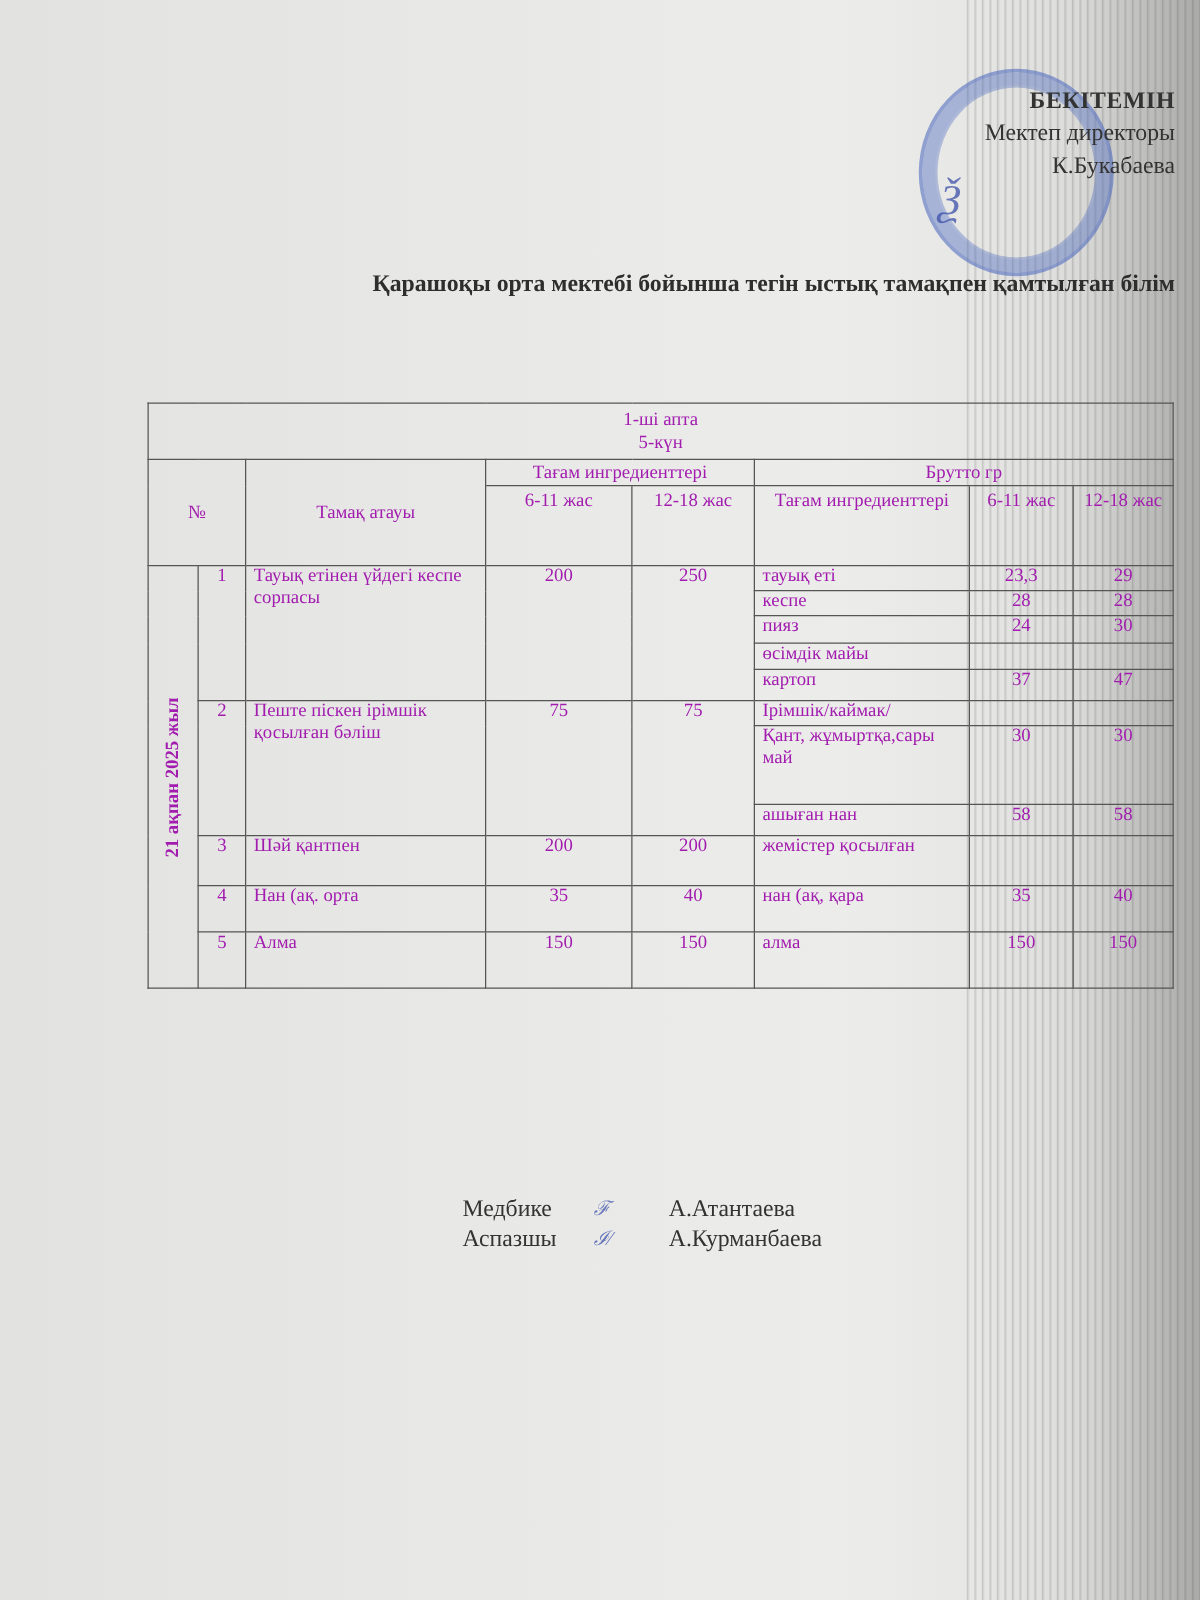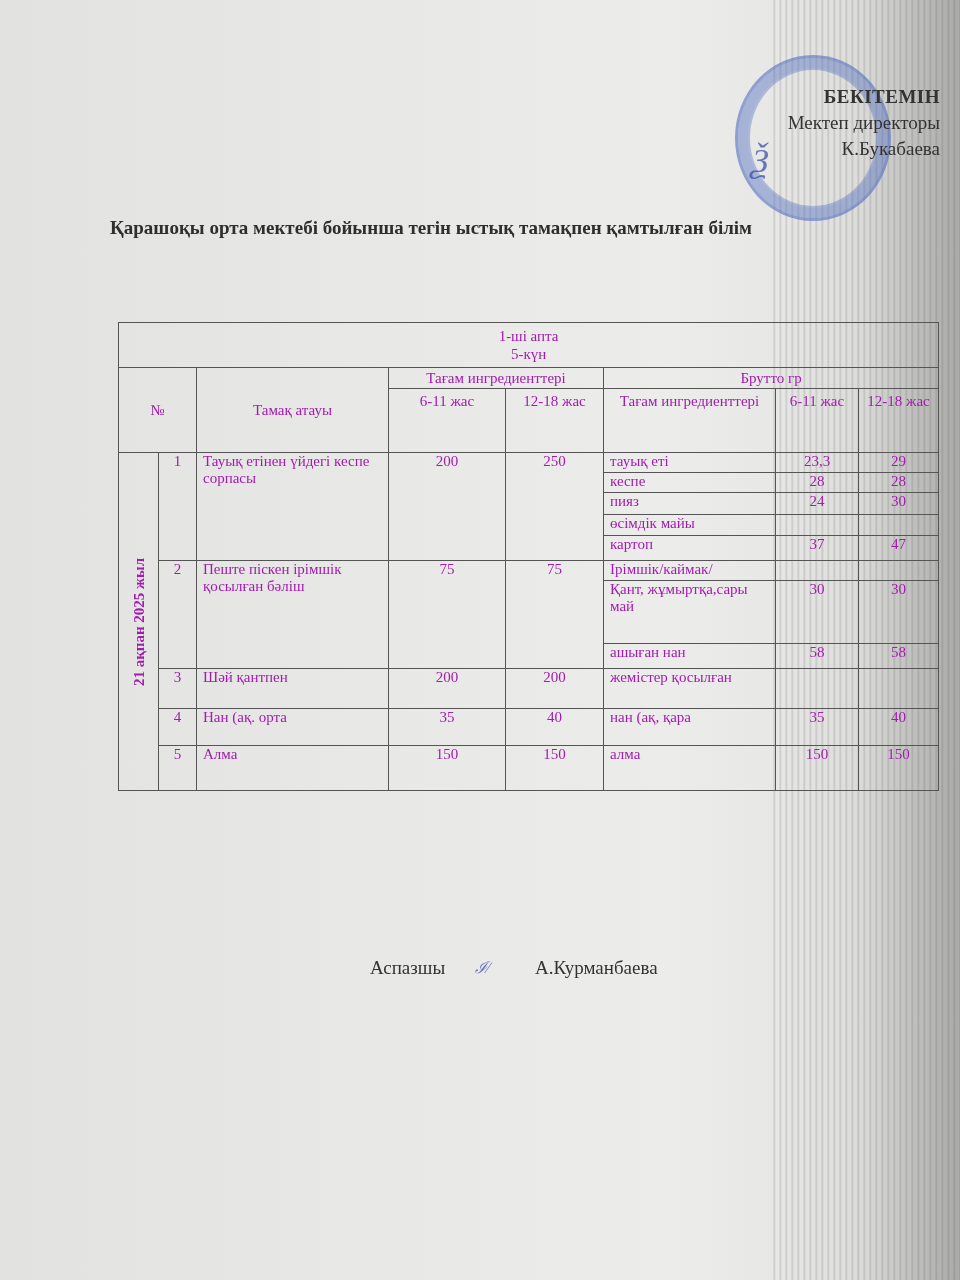--- a/index.html
+++ b/index.html
@@ -10,32 +10,32 @@
     background: linear-gradient(90deg, #e2e2e0 0%, #e8e8e6 40%, #ececea 70%, #e4e4e2 88%, #cfcfcd 100%);
   }
   .scanstreak {
     position: absolute; top: 0; right: 0; width: 190px; height: 1280px;
     background:
       repeating-linear-gradient(90deg, rgba(80,80,80,0.0) 0px, rgba(80,80,80,0.0) 3px, rgba(60,60,60,0.18) 4px, rgba(80,80,80,0.0) 6px),
       linear-gradient(90deg, rgba(0,0,0,0) 0%, rgba(0,0,0,0.03) 50%, rgba(0,0,0,0.18) 100%);
     pointer-events: none;
   }
   .approve {
-    position: absolute; right: 20px; top: 84px; text-align: right;
+    position: absolute; right: 20px; top: 68px; text-align: right;
     font-size: 19px; line-height: 26px; color: #333;
   }
   .approve .t1 { font-weight: bold; letter-spacing: 0.5px; }
   .stamp {
     position: absolute; left: 735px; top: 55px; width: 150px; height: 160px;
     border: 3px solid rgba(70,100,190,0.55); border-radius: 50%;
     box-shadow: inset 0 0 0 10px rgba(70,100,190,0.08), inset 0 0 0 12px rgba(70,100,190,0.35);
   }
   .sig { position: absolute; color: rgba(60,80,170,0.75); font-style: italic; font-family: "DejaVu Serif", serif; }
   .title {
-    position: absolute; left: 110px; width: 830px; top: 216px; text-align: left;
+    position: absolute; left: 110px; width: 830px; top: 216px; text-align: right;
     font-size: 19px; line-height: 24px; color: #2e2e2e;
   }
   .title .l1, .title .l2 { font-weight: bold; }
   table.menu {
     position: absolute; left: 118px; top: 322px; width: 820px;
     border-collapse: collapse; table-layout: fixed;
     font-size: 15px; color: #a21caf;
   }
   table.menu td, table.menu th {
     border: 1px solid #555; padding: 0 6px; vertical-align: top; font-weight: normal;
@@ -187,17 +187,22 @@
     <td class="c">150</td>
     <td>алма</td>
     <td class="c">150</td>
     <td class="c">150</td>
   </tr>
 </tbody>
   </table>
 
 <div class="footer">
   <div class="row">
+    <span class="role">Медбике</span>
+    <span class="sign">ℱ</span>
+    <span>А.Атантаева</span>
+  </div>
+  <div class="row">
     <span class="role">Аспазшы</span>
     <span class="sign">ℐ∕</span>
     <span>А.Курманбаева</span>
   </div>
 </div>
 
 </body></html>

